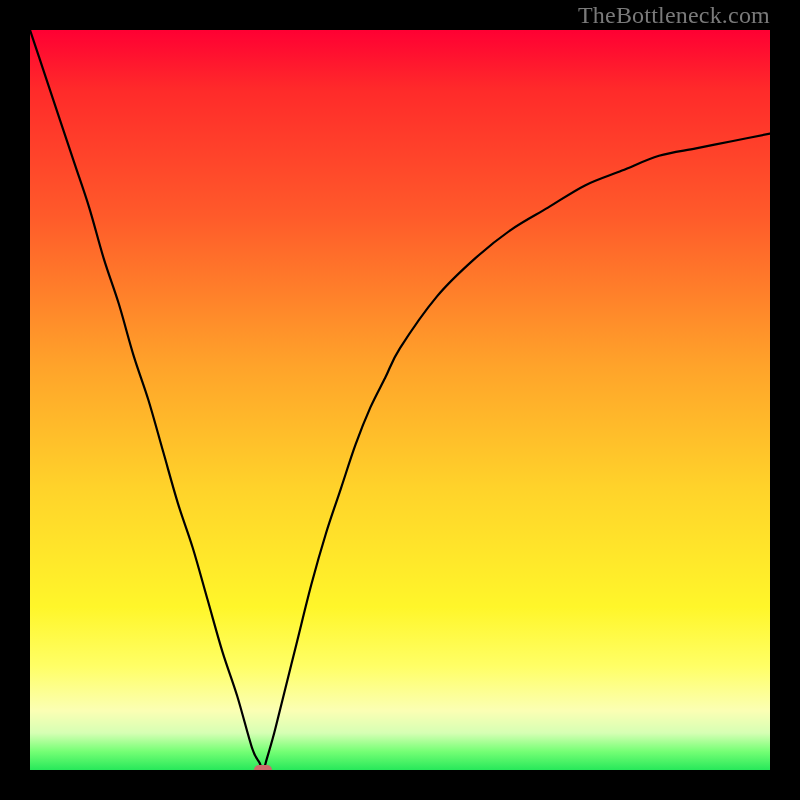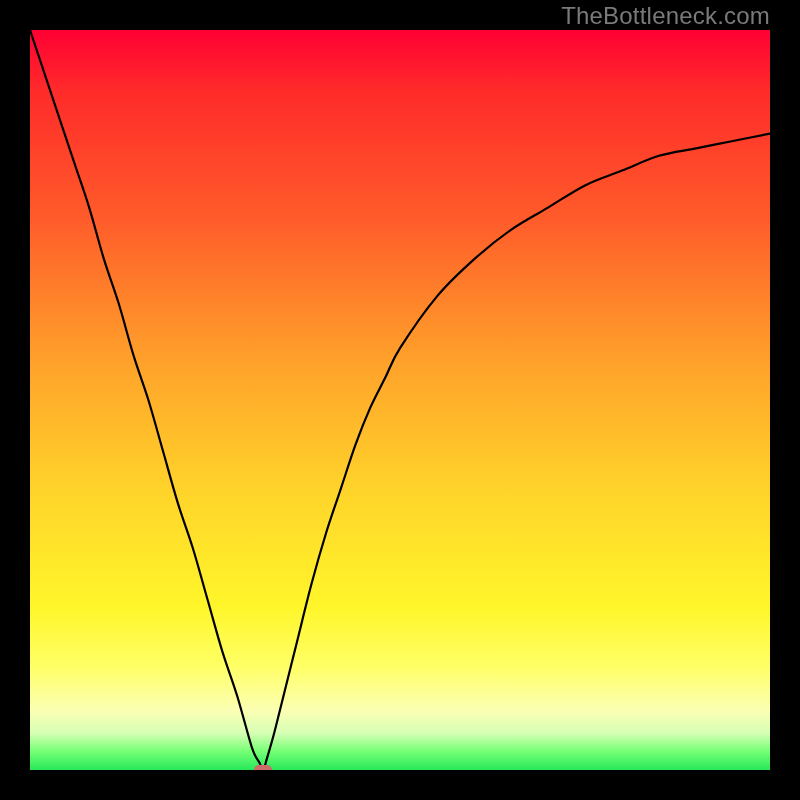--- a/index.html
+++ b/index.html
@@ -48,20 +48,21 @@
     inset: 0;
   }
   .watermark {
     position: absolute;
     top: 2px;
     right: 30px;
     color: #7a7a7a;
     font-size: 24px;
     letter-spacing: 0.2px;
     font-weight: 500;
+    font-family: Liberation Serif, serif;
   }
   .marker {
     position: absolute;
     width: 18px;
     height: 10px;
     border-radius: 6px;
     background: #cd6a6a;
     transform: translate(-50%, -50%);
   }
 </style>

